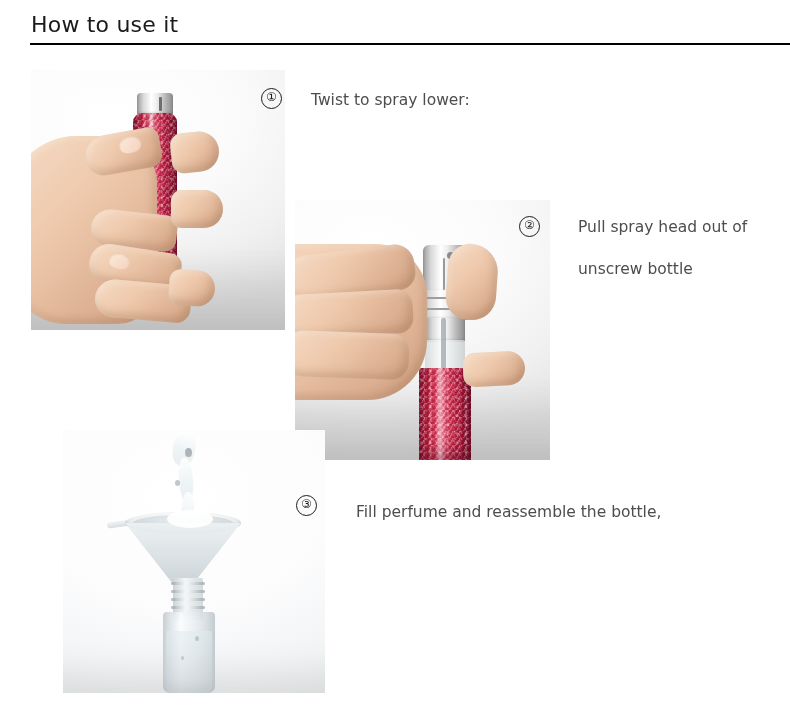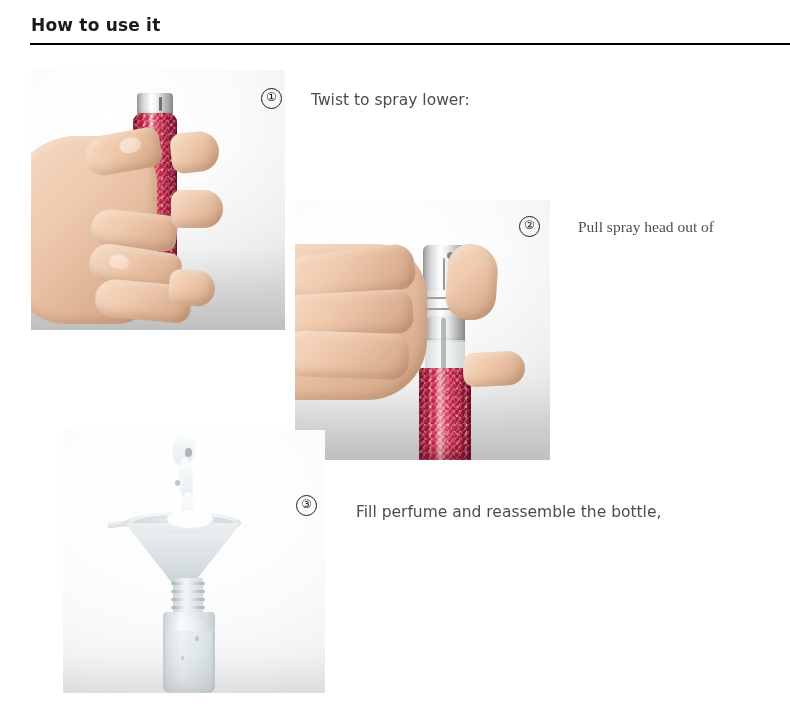--- a/index.html
+++ b/index.html
@@ -15,24 +15,24 @@
     overflow: hidden;
     font-family: "DejaVu Sans", "Liberation Sans", sans-serif;
     -webkit-font-smoothing: antialiased;
   }
 
   
   .page-title {
     position: absolute;
     left: 31px;
     top: 12px;
-    font-size: 17px;
+    font-size: 22px;
     line-height: 26px;
     color: #1a1a1a;
-    font-weight: 700;
+    font-weight: 400;
     letter-spacing: 0.2px;
     white-space: nowrap;
   }
   .title-rule {
     position: absolute;
     left: 30px;
     top: 43px;
     width: 760px;
     height: 2px;
     background: #000000;
@@ -266,22 +266,23 @@
     <div class="hand-part" style="left:-16px; top:92px; width:134px; height:44px; border-radius:40px 30px 28px 40px; transform:rotate(-3deg);"></div>
     <div class="hand-part" style="left:-14px; top:132px; width:128px; height:46px; border-radius:40px 30px 30px 40px; transform:rotate(2deg);"></div>
 
     <div class="hand-part" style="left:152px; top:44px; width:50px; height:76px; border-radius:24px 30px 26px 24px; transform:rotate(4deg);"></div>
 
     <div class="hand-part" style="left:168px; top:152px; width:62px; height:34px; border-radius:18px 26px 26px 18px; transform:rotate(-3deg);"></div>
   </div>
   <div class="step-badge" style="left:224px; top:16px;">②</div>
 </div>
 
-<div class="caption" style="left:578px; top:206px;font-family:Liberation Serif, serif;">
+<div class="caption" style="left:578px; top:206px;">
   <span class="line">Pull spray head out of</span>
+  <span class="line">unscrew bottle</span>
 </div>
 
 <div class="photo" style="left:63px; top:430px; width:262px; height:263px;">
   <div class="scene">
     <div class="bg-studio" style="background: radial-gradient(ellipse 120% 90% at 45% 25%, #ffffff 0%, #fcfcfd 48%, #f2f4f5 78%, #e8ebec 100%);"></div>
 
     <div class="pour-stream" style="left:110px; top:2px; width:22px; height:34px; transform:rotate(10deg);"></div>
     <div class="pour-stream" style="left:116px; top:28px; width:14px; height:44px; transform:rotate(-4deg);"></div>
     <div class="pour-stream" style="left:118px; top:62px; width:13px; height:42px; transform:rotate(3deg);"></div>
     <div class="splash" style="left:122px; top:18px; width:7px; height:9px; background:rgba(120,130,136,0.55);"></div>

